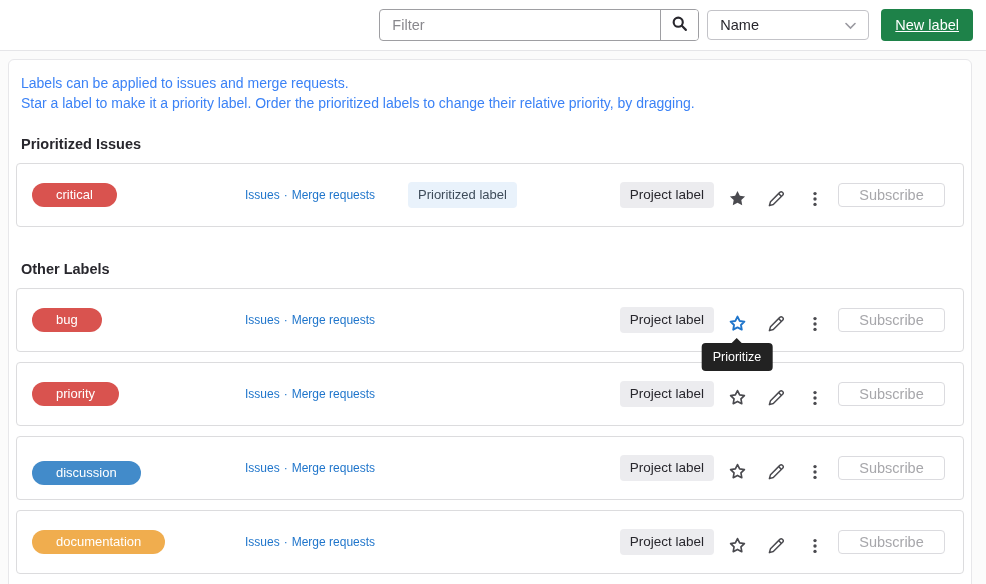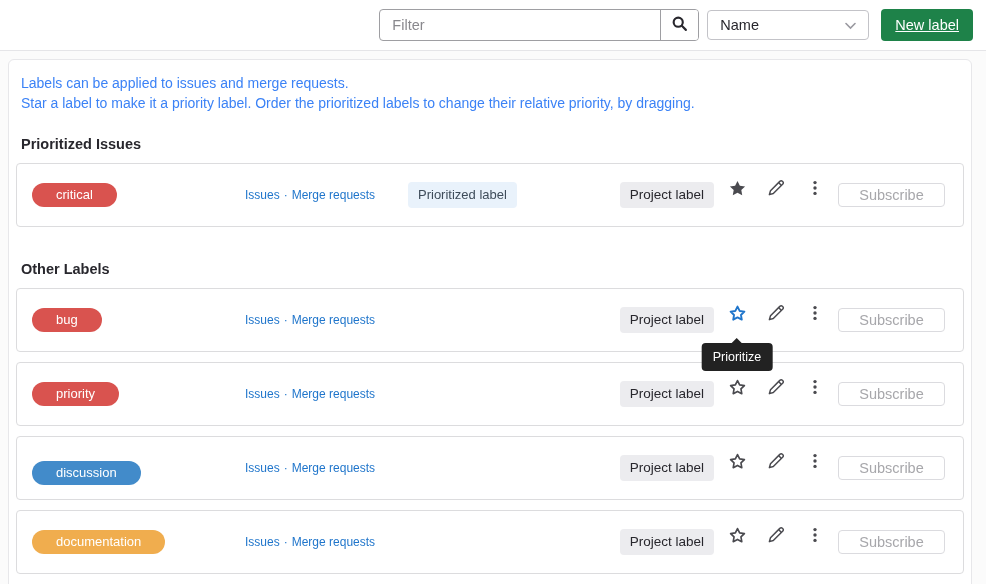--- a/index.html
+++ b/index.html
@@ -83,21 +83,21 @@
     display:inline-block;background:var(--prio-badge-bg);color:var(--prio-badge-text);
     font-size:13px;line-height:16px;padding:5px 10px;border-radius:4px;white-space:nowrap;
   }
   .actions{margin-left:auto;display:flex;align-items:center;gap:7px;}
   .project-badge{
     background:#ececef;color:#28272d;font-size:13.5px;line-height:16px;
     padding:5px 10px;border-radius:4px;white-space:nowrap;
   }
   .icon-btn{
     width:32px;height:32px;border:none;background:none;padding:0;cursor:pointer;
-    display:flex;align-items:flex-start;justify-content:center;position:relative;
+    display:flex;align-items:flex-end;justify-content:center;position:relative;
   }
   .subscribe-btn{
     width:107px;height:24px;background:#fff;border:1px solid #dbdbdf;border-radius:4px;
     color:#a7a7ab;font-size:14.5px;font-family:"Liberation Sans",sans-serif;cursor:pointer;
   }
   .tooltip{
     position:absolute;top:39px;left:50%;transform:translateX(-50%);
     background:#222;color:#fff;font-size:12.5px;line-height:14px;
     padding:7px 11px;border-radius:4px;white-space:nowrap;z-index:10;
   }

